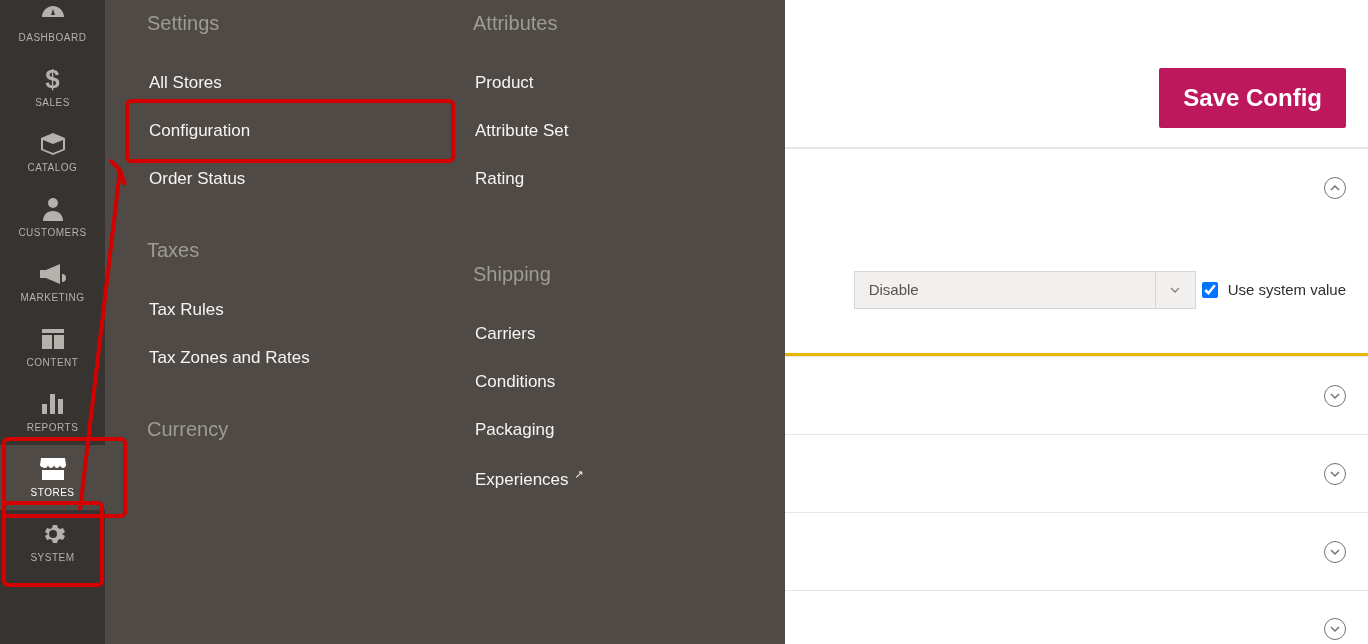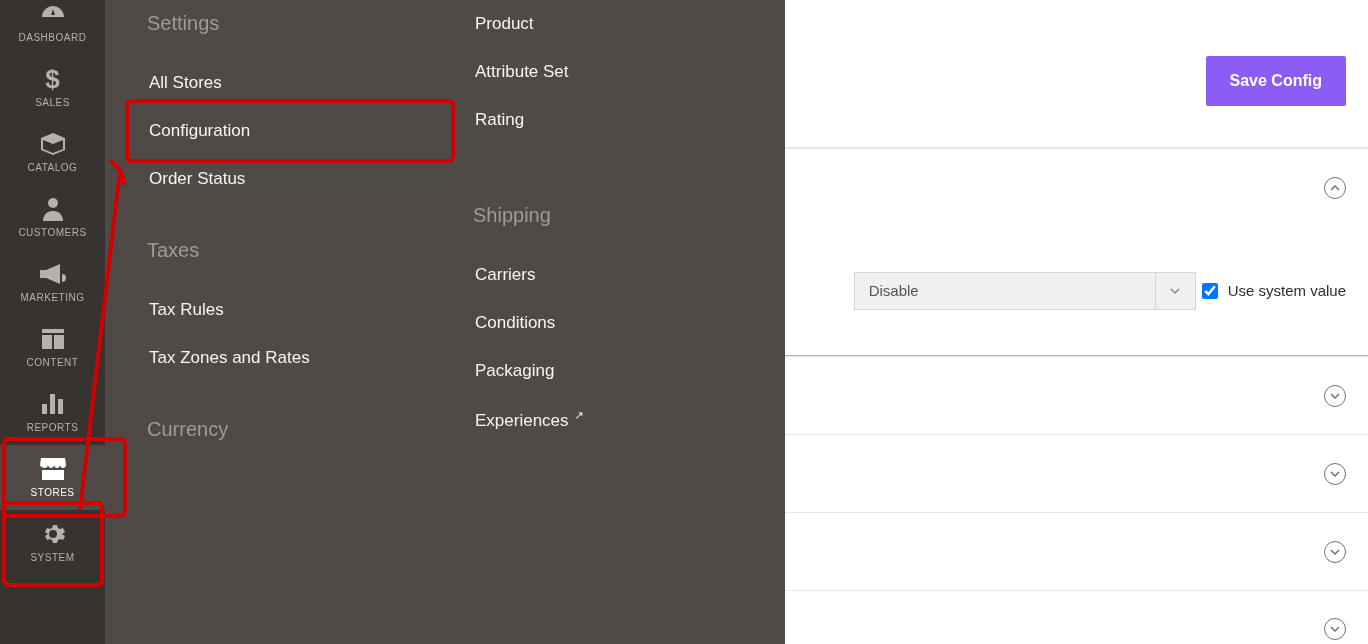--- a/index.html
+++ b/index.html
@@ -103,25 +103,25 @@
     position: relative;
   }
   .save-bar {
     height: 148px;
     background:#fff;
     border-bottom:1px solid #e8e7e4;
     position:relative;
   }
   .save-btn {
     position:absolute;
-    right:22px; top:56px;
-    background:#8b5cf6;
+    right:22px; top:68px;
+    background:#be185d;
     color:#fff;
     border:none;
-    font-size:16px;
+    font-size:24px;
     font-weight:600;
     padding: 16px 24px;
     border-radius:2px;
     cursor:pointer;
   }
 
   .section-row {
     height: 78px;
     border-top:1px solid #e8e7e4;
     display:flex;
@@ -283,20 +283,21 @@
         <div class="flyout-heading">Taxes</div>
         <div class="flyout-link">Tax Rules</div>
         <div class="flyout-link">Tax Zones and Rates</div>
       </div>
       <div class="flyout-group">
         <div class="flyout-heading">Currency</div>
       </div>
     </div>
     <div class="flyout-col">
       <div class="flyout-group">
+        <div class="flyout-heading">Attributes</div>
         <div class="flyout-link">Product</div>
         <div class="flyout-link">Attribute Set</div>
         <div class="flyout-link">Rating</div>
       </div>
       <div class="flyout-group" style="margin-top:60px;">
         <div class="flyout-heading">Shipping</div>
         <div class="flyout-link">Carriers</div>
         <div class="flyout-link">Conditions</div>
         <div class="flyout-link">Packaging</div>
         <div class="flyout-link">
@@ -312,21 +313,21 @@
     </div>
 
     <div class="section-row">
       <span class="chevron-circle">
         <svg width="10" height="8" viewBox="0 0 10 8">
             <path d="M1 6l4-4 4 4" stroke-width="1.5"></path>
           </svg>
       </span>
     </div>
 
-    <div class="form-row" style="border-bottom:1px solid #eab308;gap:6px;">
+    <div class="form-row" style="border-bottom:3px solid #eab308;gap:6px;">
       <div class="select-box">
         <div class="select-value">Disable</div>
         <div class="select-caret">
           <svg width="10" height="8" viewBox="0 0 10 8">
               <path d="M1 2l4 4 4-4" stroke="#8a8884" stroke-width="1.5" fill="none"></path>
             </svg>
         </div>
       </div>
       <label class="use-sys">
         <input type="checkbox" checked="" style="">

